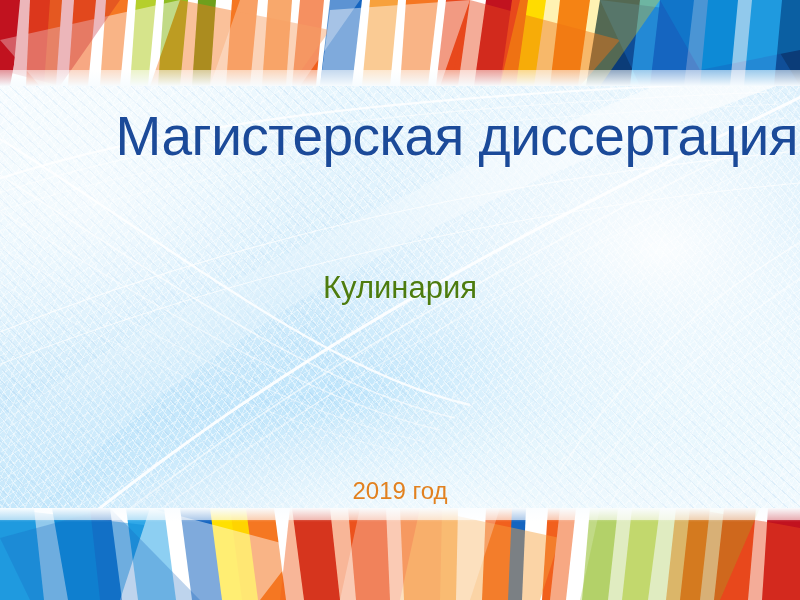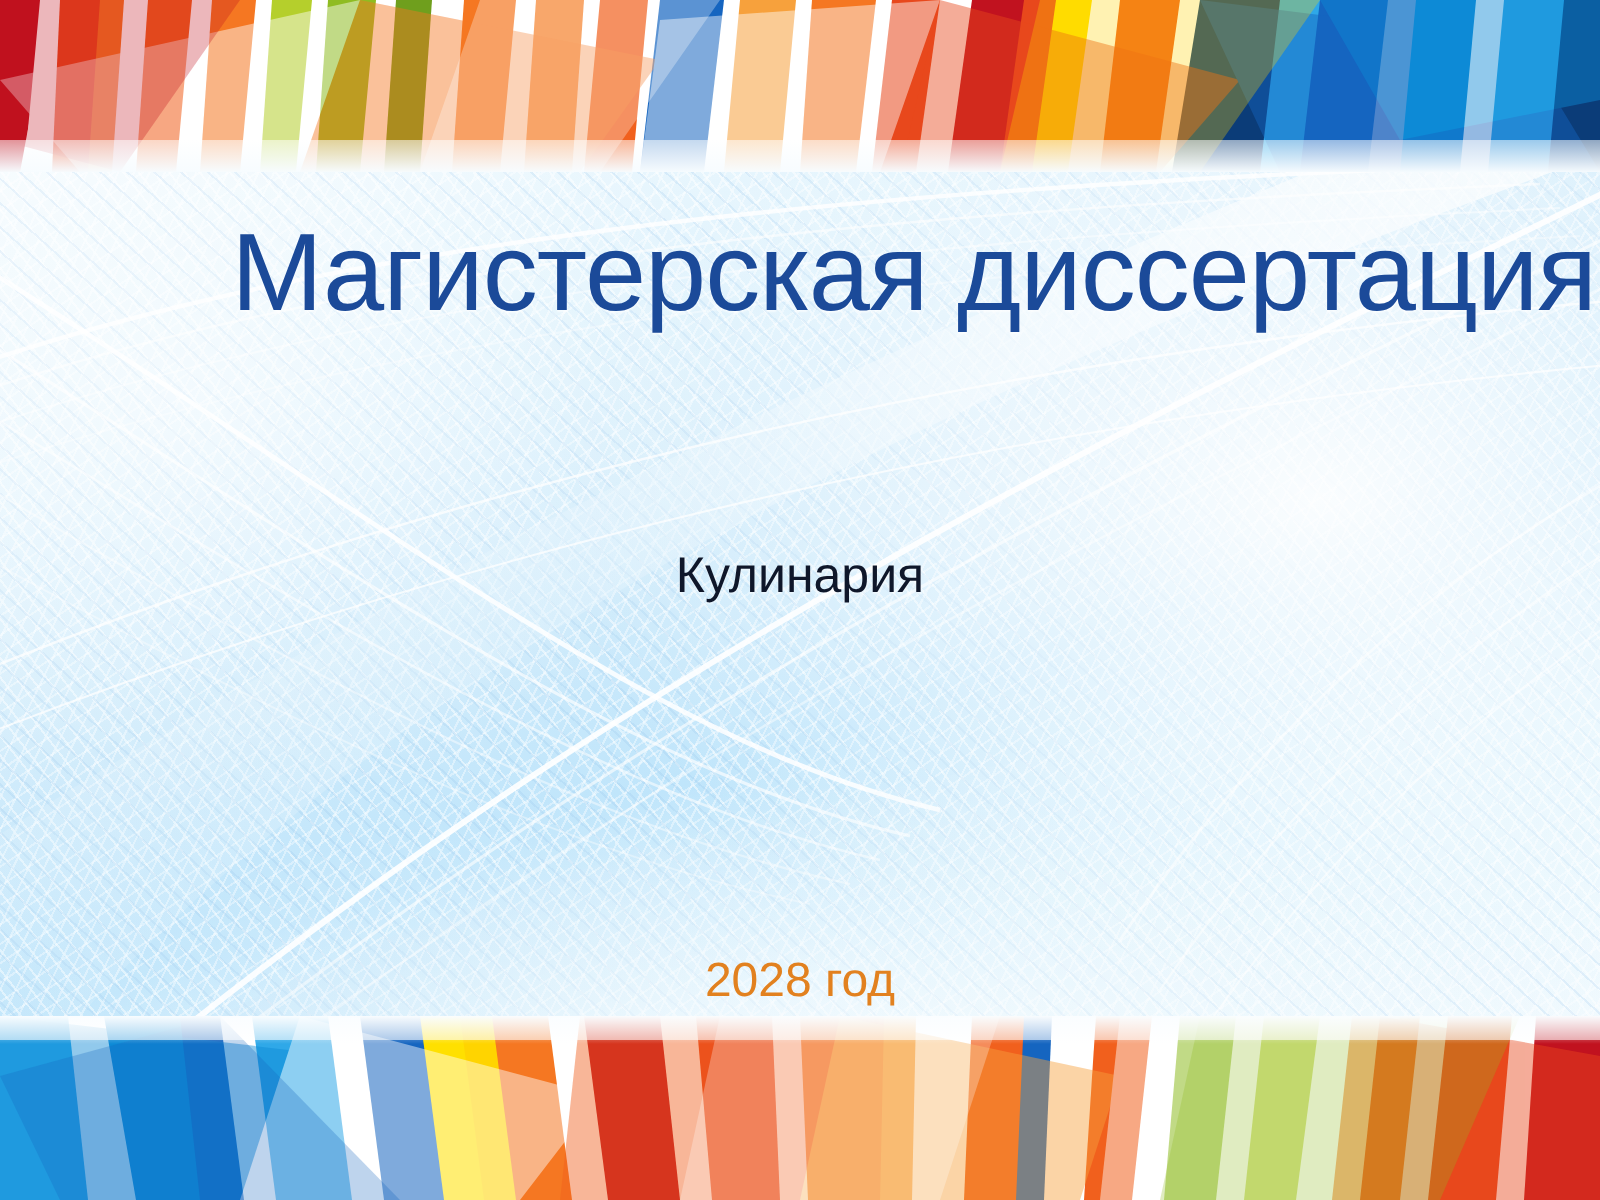--- a/index.html
+++ b/index.html
@@ -118,24 +118,24 @@
     color: #1b4a99;
     text-shadow: 0 1px 1px rgba(255,255,255,0.65);
   }
 
   .subtitle {
     position: absolute;
     left: 0;
     top: 272px;
     width: 800px;
     text-align: center;
-    font-size: 25px;
+    font-size: 31px;
     line-height: 32px;
     font-weight: 400;
-    color: #0f172a;
+    color: #4d7c0f;
     text-shadow: 0 1px 1px rgba(255,255,255,0.5);
   }
 
   .year {
     position: absolute;
     left: 0;
     top: 476px;
     width: 800px;
     text-align: center;
     font-size: 24px;
@@ -334,15 +334,15 @@
         <polygon points="600,0 760,0 720,92 580,92" fill="#8fbc22"></polygon>
       </g>
       <rect x="0" y="0" width="800" height="12" fill="#ffffff" opacity="0.6"></rect>
     </svg>
   </div>
 
   <div class="title">Магистерская диссертация</div>
 
   <div class="subtitle">Кулинария</div>
 
-  <div class="year">2028 год</div>
+  <div class="year">2019 год</div>
 
 </div>
 
 </body></html>

